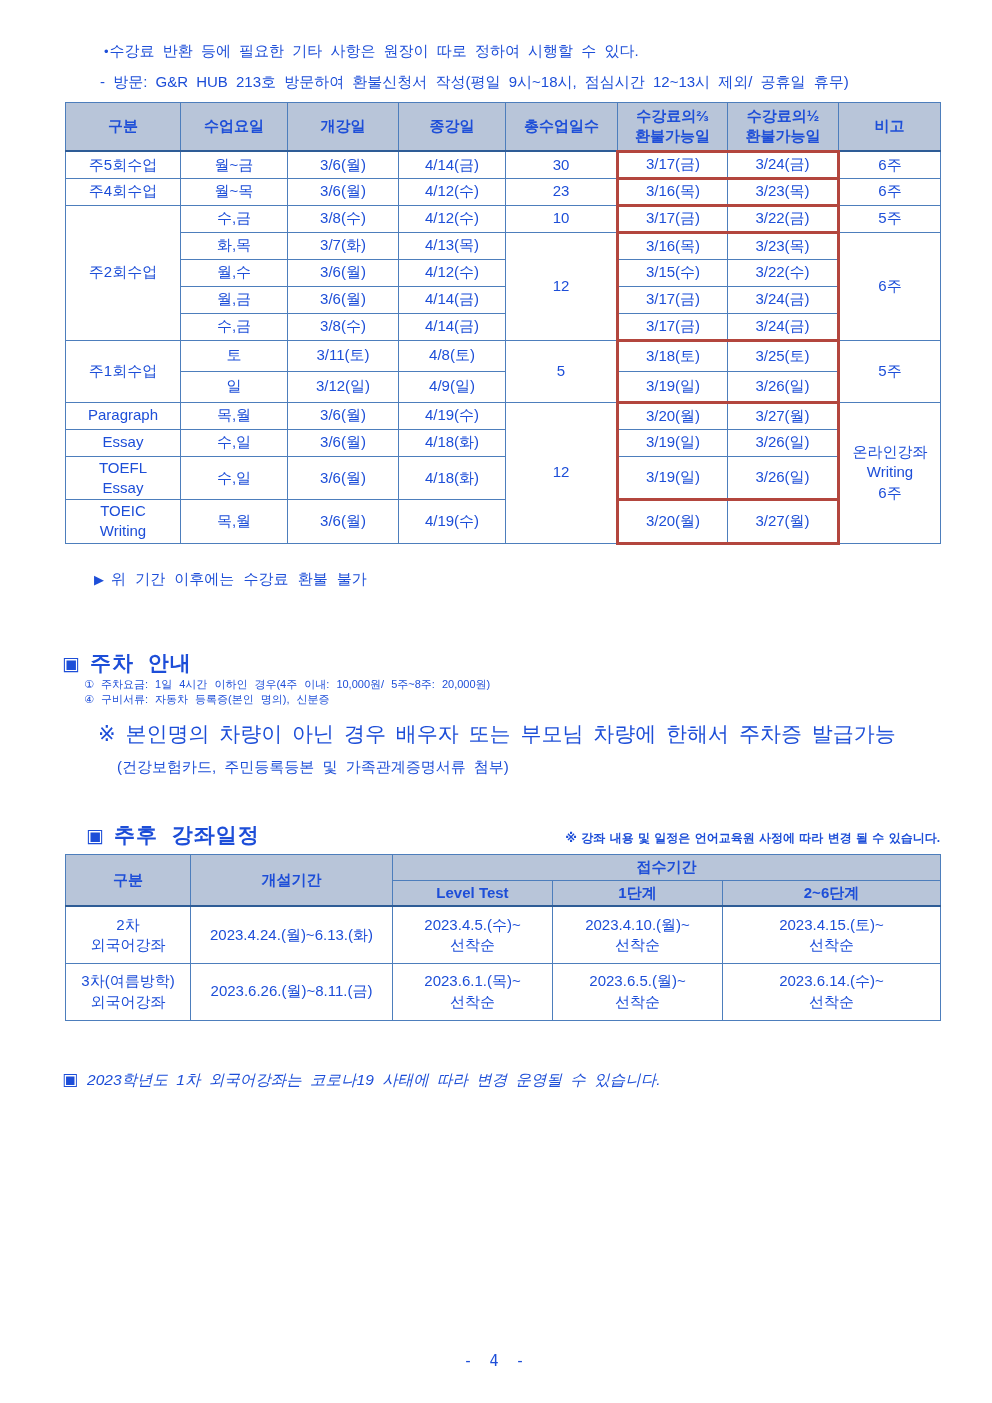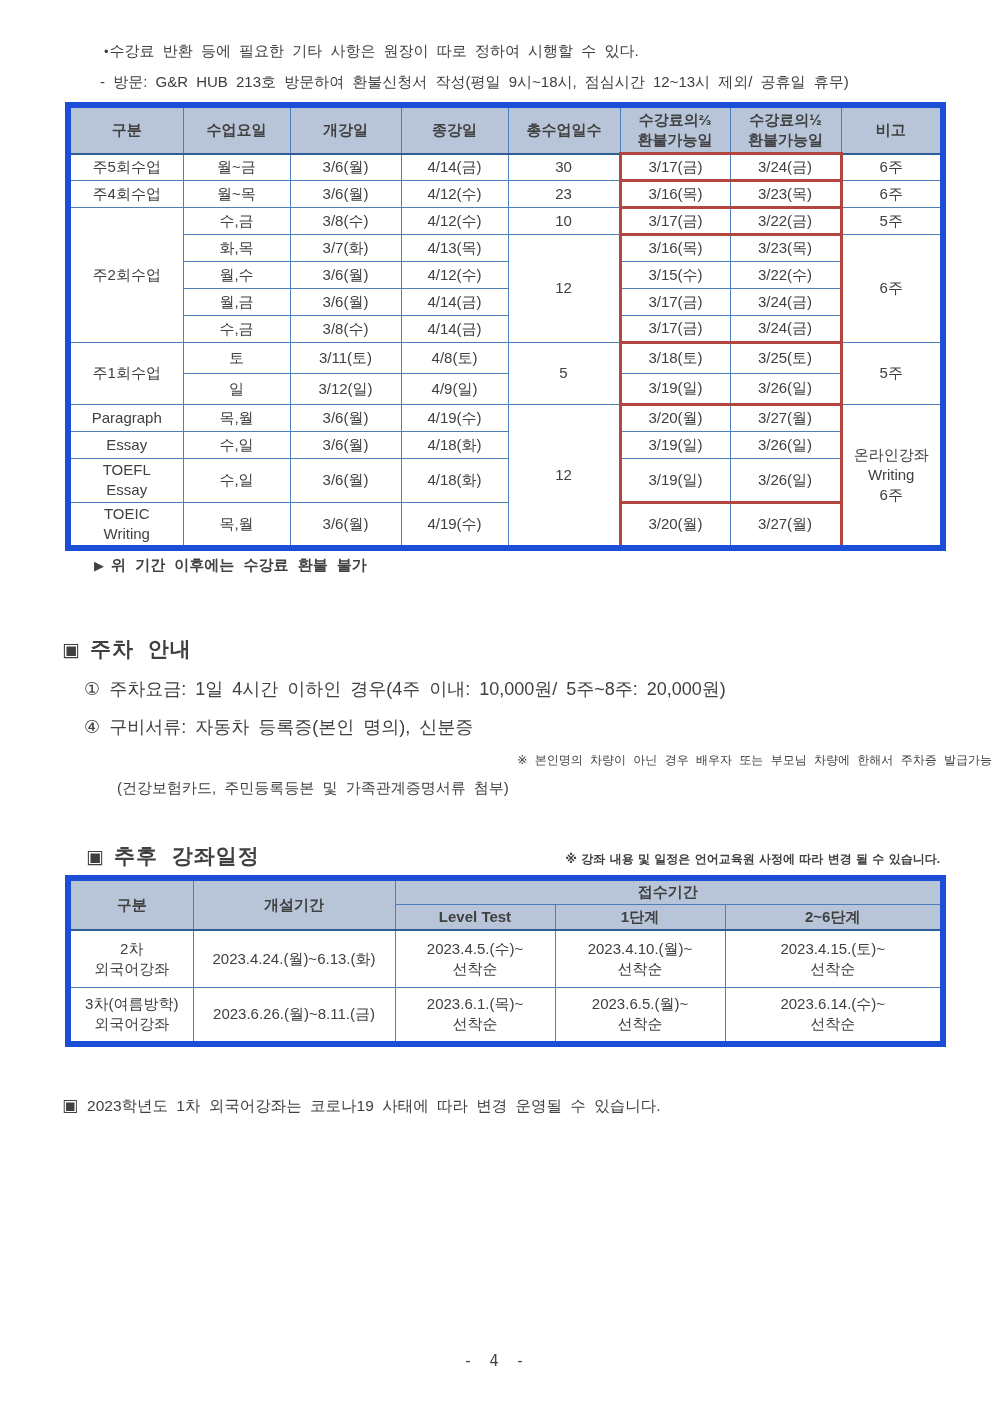--- a/index.html
+++ b/index.html
@@ -1,82 +1,82 @@
 <!DOCTYPE html>
 <html><head>
 <meta charset="utf-8">
 <style>
   * { box-sizing: border-box; }
   html,body { margin:0; padding:0; background:#888; }
   .page {
     width: 992px; height: 1403px; background:#ffffff; position: relative;
     font-family: "Liberation Sans", "DejaVu Sans", sans-serif;
-    color:#404040; margin: 0 auto; overflow: hidden;
+    color:#1d4ed8; margin: 0 auto; overflow: hidden;
   }
   .content { padding-top: 40px; }
 
   p { margin:0; }
   .body-line { font-size:15px; line-height:1.45; word-spacing:4px; }
   .bullet-line { margin-left:104px; margin-bottom:9px; }
   .bullet-glyph { font-size:13px; margin-right:1px; }
   .refund-heading { margin-left:93px; font-weight:bold; font-size:15.5px; margin-bottom:8px; word-spacing:4px; }
   .arrow-glyph { font-size:13px; margin-right:7px; }
   .indent-line { margin-left:100px; margin-bottom:9px; }
 
   
   table.t1 {
     border-collapse: collapse; table-layout: fixed;
     width: 875px; margin: 4px 0 0 65px;
     font-size: 15px;
   }
-  table.t1, table.t2 { border: 6px solid #1d4ed8; padding-left: 45px; }
+  table.t1, table.t2 { border: 1px solid #1d4ed8; padding-left: 45px; }
   .t1 th, .t1 td, .t2 th, .t2 td {
     border: 1px solid #4d7ebc; text-align: center; vertical-align: middle;
     padding: 1px 2px; white-space: pre-line; line-height: 1.35;
     overflow: hidden;
   }
   .t1 th, .t2 th { background: #b8c5d9; font-weight: bold; border-bottom-width:2.5px; border-bottom-color:#2e5c96; }
   .t1 th { height: 49px; }
   .t1 td { height: 27px; }
   .t1 tr.tall td { height: 31px; }
   
   .rl { border-left: 3px solid #b3463e !important; }
   .rr { border-right: 3px solid #b3463e !important; }
   .rbb { border-bottom: 3px solid #b3463e !important; }
   .rbt { border-top: 3px solid #b3463e !important; }
 
-  .after-note { margin-left:94px; margin-top:5px; font-size:15px; word-spacing:5px;font-weight:bold; }
+  .after-note { margin-left:94px; margin-top:25px; font-size:15px; word-spacing:5px; }
 
   
   .section-heading {
     margin-left:62px; margin-top:60px; font-size:21px; font-weight:bold;
     word-spacing:7px; letter-spacing:1px;
   }
   .square-glyph { font-size:19px; margin-right:10px; letter-spacing:0; }
-  .parking-item { margin-left:84px; margin-top:14px; font-size:18px; word-spacing:4px; }
-  .parking-note1 { margin-left:98px; margin-top:13px; font-size:12px; word-spacing:4px;text-align:right; }
+  .parking-item { margin-left:84px; font-size:11px; word-spacing:4px; }
+  .parking-note1 { margin-left:98px; margin-top:13px; font-size:21px; word-spacing:4px; }
   .parking-note2 { margin-left:117px; margin-top:10px; font-size:15px; word-spacing:4px; }
 
   
   .sched-head {
     display:flex; justify-content:space-between; align-items:flex-end;
     margin:44px 52px 0 62px;
   }
   .sched-title { font-size:21px; font-weight:bold; word-spacing:7px; letter-spacing:1px;margin-left:24px; }
   .sched-note { font-size:12px; font-weight:bold; padding-bottom:2px; word-spacing:1px; }
 
   table.t2 {
     border-collapse: collapse; table-layout: fixed;
     width: 875px; margin: 5px 0 0 65px; font-size: 15px;
   }
   .t2 th { height: 26px; }
   .t2 th.inner { border-bottom-width:1px; border-bottom-color:#4d7ebc; }
   .t2 td { height: 57px; }
 
-  .covid-note { margin-left:62px; margin-top:48px; font-size:15.5px; word-spacing:4px; }
+  .covid-note { margin-left:62px; margin-top:48px; font-size:15.5px; word-spacing:4px;font-style:italic; }
   .covid-square { font-size:17px; margin-right:9px; }
 
   .pageno {
     position:absolute; top:1352px; left:0; width:100%;
     text-align:center; font-size:15px; letter-spacing:4px;
     font-family:"DejaVu Sans Mono","Liberation Mono",monospace;
   }
 </style>
 </head>
 <body>

